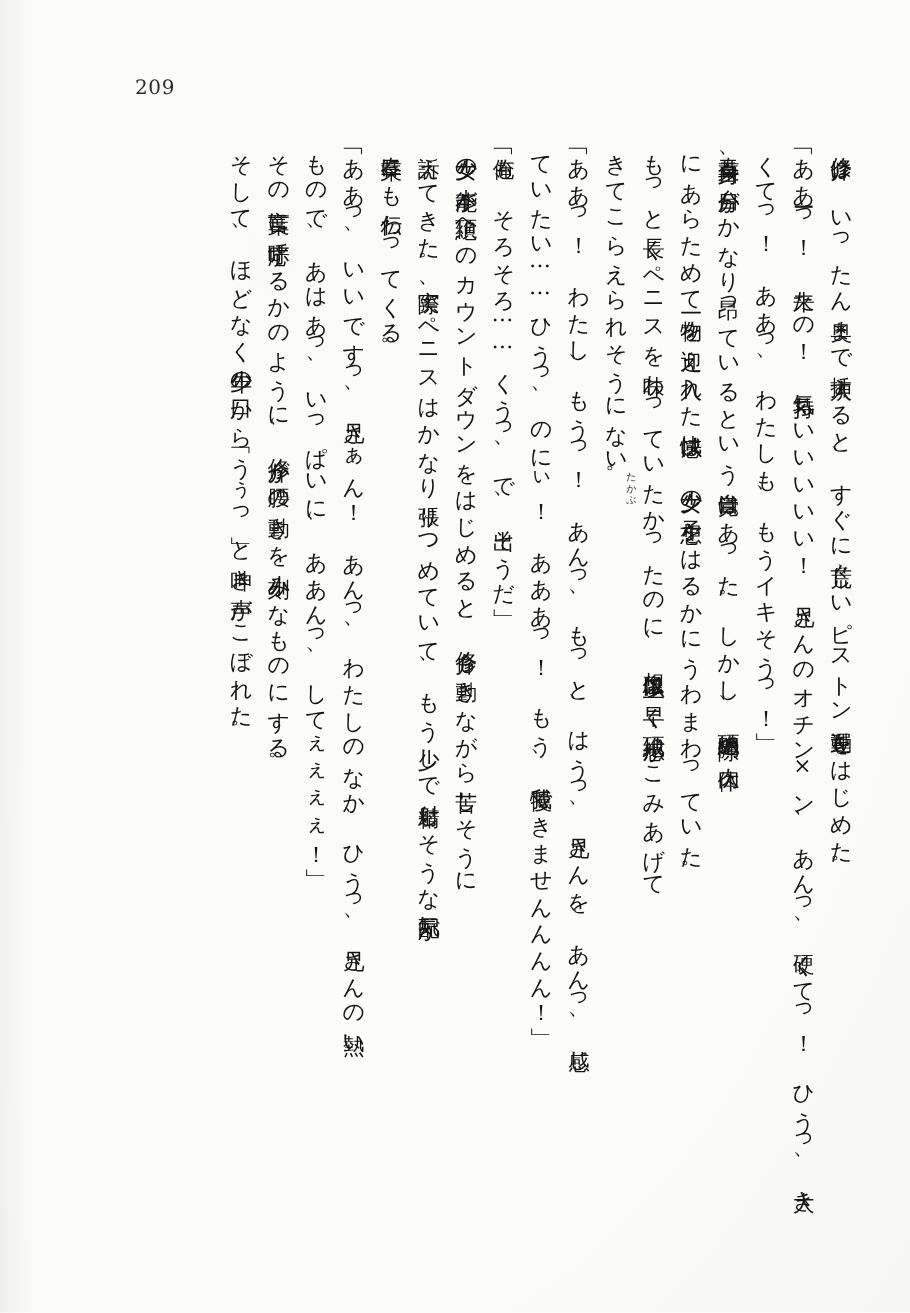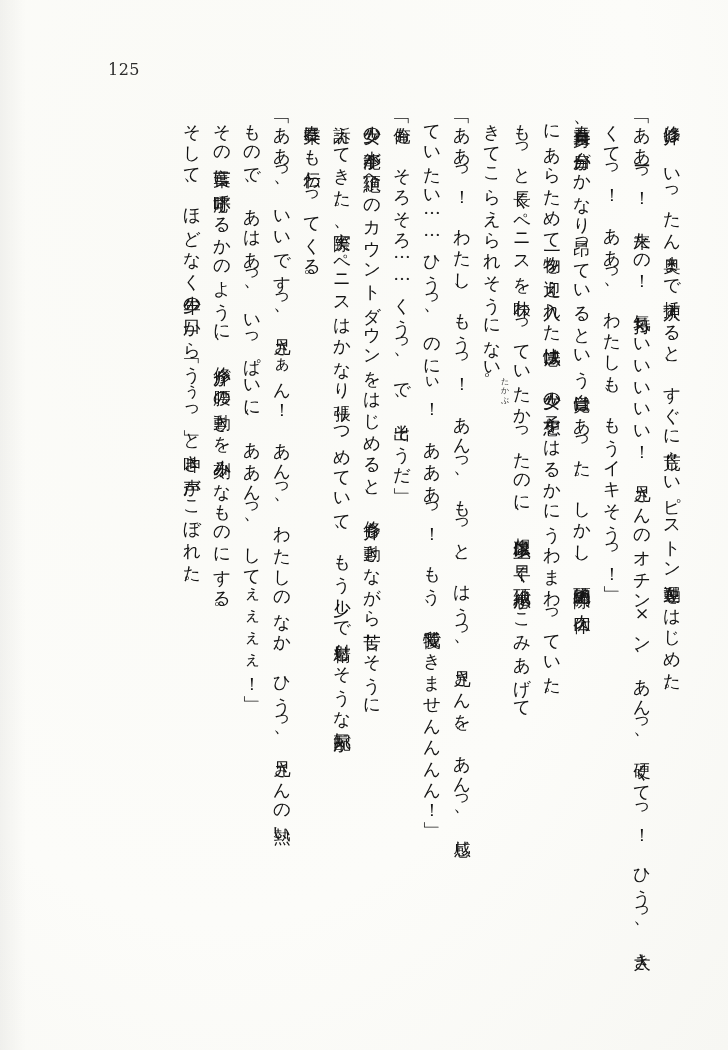--- a/index.html
+++ b/index.html
@@ -98,21 +98,21 @@
     pointer-events: none;
   }
 </style>
 </head>
 <body>
 
 <div id="page">
 
   <div class="binding"></div>
 
-  <div class="page-number">125</div>
+  <div class="page-number">209</div>
 
   <div class="text-block">
     <div class="col">修介は、いったん奥まで挿入すると、すぐに荒々しいピストン運動をはじめた。</div>
     <div class="col">「ああーっ！　来たの！　気持ちいいいいい！　兄さんのオチン×ン、あんっ、硬くてっ！　ひうっ、大き</div>
     <div class="col">くてっ！　ああっ、わたしも、もうイキそうっ！」</div>
     <div class="col">春菜自身、自分がかなり昂っているという自覚はあった。しかし、絶頂間際の肉体</div>
     <div class="col">にあらためて一物を迎え入れた快感は、少女の予想をはるかにうわまわっていた。</div>
     <div class="col">もっと長くペニスを味わっていたかったのに、想像以上に早く絶頂感がこみあげて</div>
     <div class="col">きてこらえられそうにない。</div>
     <div class="col">「ああっ！　わたし、もうっ！　あんっ、もっと、はうっ、兄さんを、あんっ、感じ</div>

